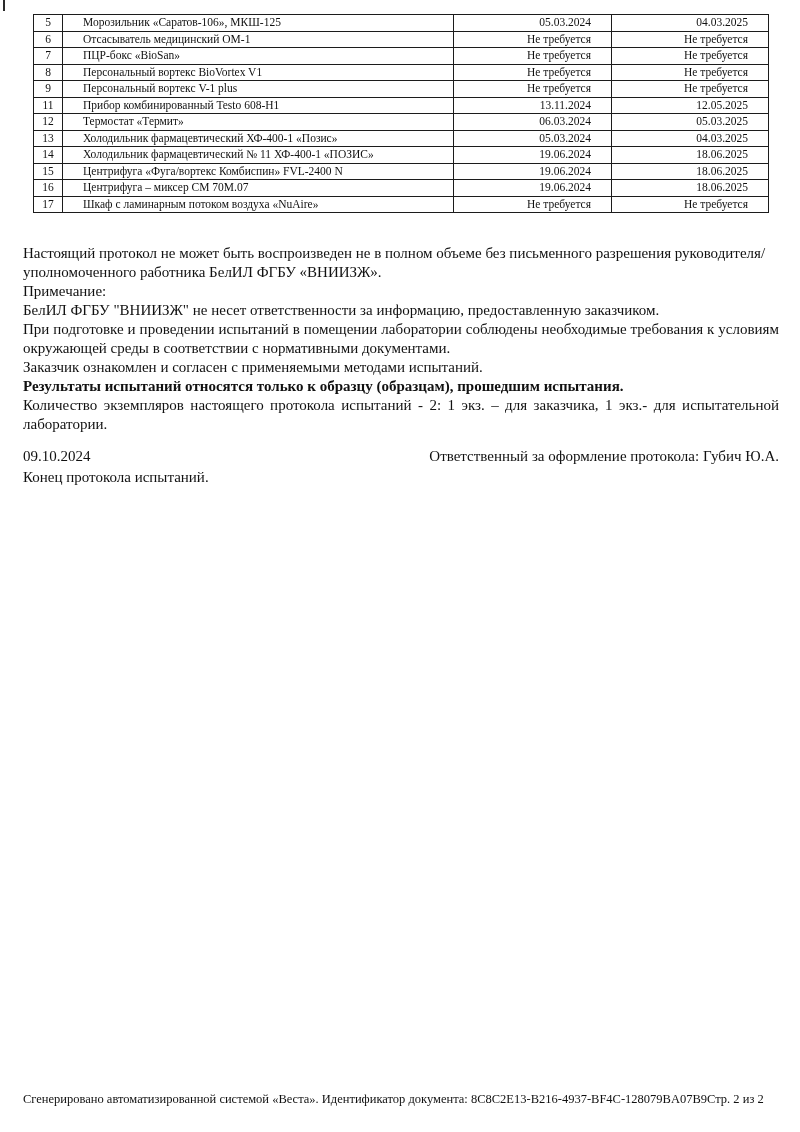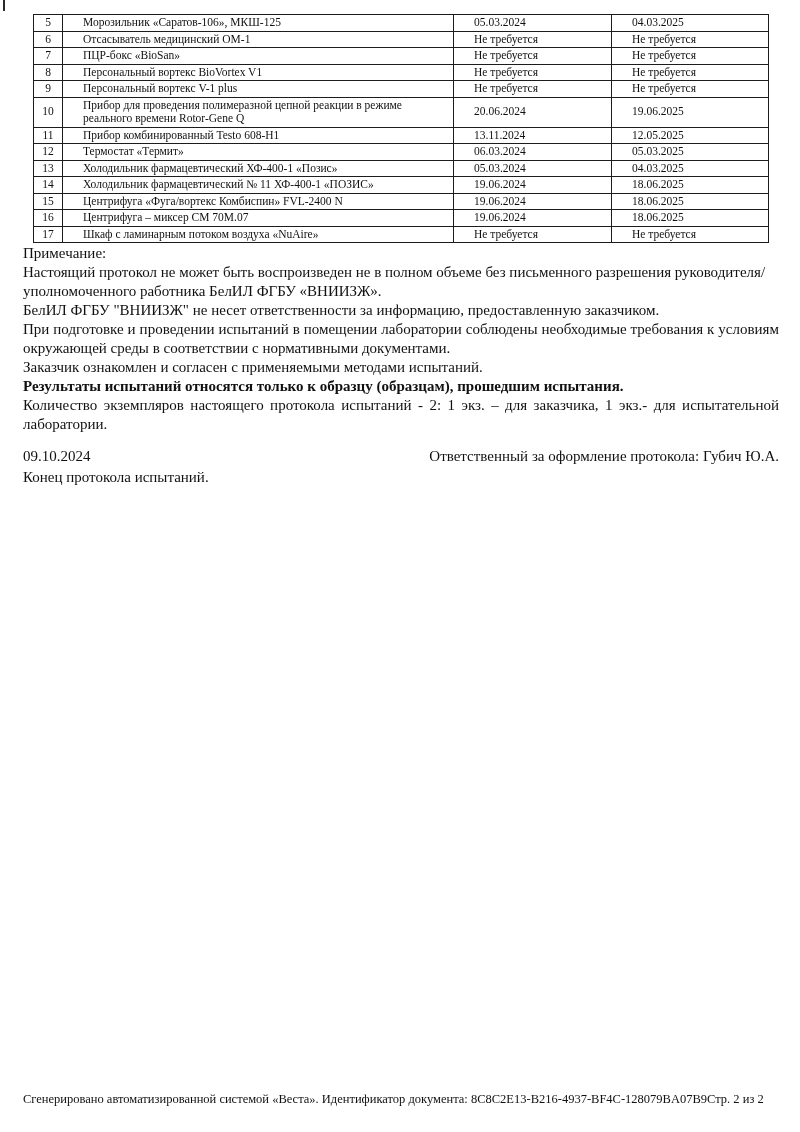--- a/index.html
+++ b/index.html
@@ -39,21 +39,21 @@
     border: 1px solid #1c1c1c;
     padding: 1px 20px;
     vertical-align: middle;
   }
   .c-num  { width: 29px; }
   .c-name { width: 391px; }
   .c-d1   { width: 158px; }
   .c-d2   { width: 157px; }
   .equip-table td.num  { text-align: center; padding: 1px 2px; }
   .equip-table td.name { text-align: left; }
-  .equip-table td.date { text-align: left; }
+  .equip-table td.date { text-align: right; }
   
   .body-text {
     position: absolute;
     top: 244px;
     left: 23px;
     width: 756px;
     font-size: 15px;
     line-height: 19px;
   }
   .body-text p {
@@ -128,26 +128,20 @@
         <td class="date">Не требуется</td>
         <td class="date">Не требуется</td>
       </tr>
       <tr>
         <td class="num">9</td>
         <td class="name">Персональный вортекс V-1 plus</td>
         <td class="date">Не требуется</td>
         <td class="date">Не требуется</td>
       </tr>
       <tr>
-        <td class="num">10</td>
-        <td class="name">Прибор для проведения полимеразной цепной реакции в режиме реального времени Rotor-Gene Q</td>
-        <td class="date">20.06.2024</td>
-        <td class="date">19.06.2025</td>
-      </tr>
-      <tr>
         <td class="num">11</td>
         <td class="name">Прибор комбинированный Testo 608-H1</td>
         <td class="date">13.11.2024</td>
         <td class="date">12.05.2025</td>
       </tr>
       <tr>
         <td class="num">12</td>
         <td class="name">Термостат «Термит»</td>
         <td class="date">06.03.2024</td>
         <td class="date">05.03.2025</td>
@@ -179,22 +173,22 @@
       <tr>
         <td class="num">17</td>
         <td class="name">Шкаф с ламинарным потоком воздуха «NuAire»</td>
         <td class="date">Не требуется</td>
         <td class="date">Не требуется</td>
       </tr>
     </tbody>
   </table>
 
   <div class="body-text">
+    <p>Настоящий протокол не может быть воспроизведен не в полном объеме без письменного разрешения руководителя/уполномоченного работника БелИЛ ФГБУ «ВНИИЗЖ».</p>
     <p>Примечание:</p>
-    <p>Настоящий протокол не может быть воспроизведен не в полном объеме без письменного разрешения руководителя/уполномоченного работника БелИЛ ФГБУ «ВНИИЗЖ».</p>
     <p>БелИЛ ФГБУ "ВНИИЗЖ" не несет ответственности за информацию, предоставленную заказчиком.</p>
     <p class="justify">При подготовке и проведении испытаний в помещении лаборатории соблюдены необходимые требования к условиям окружающей среды в соответствии с нормативными документами.</p>
     <p>Заказчик ознакомлен и согласен с применяемыми методами испытаний.</p>
     <p class="bold">Результаты испытаний относятся только к образцу (образцам), прошедшим испытания.</p>
     <p class="justify">Количество экземпляров настоящего протокола испытаний - 2: 1 экз. – для заказчика, 1 экз.- для испытательной лаборатории.</p>
 
     <div class="sig-row">
       <span>09.10.2024</span>
       <span>Ответственный за оформление протокола: Губич Ю.А.</span>
     </div>

